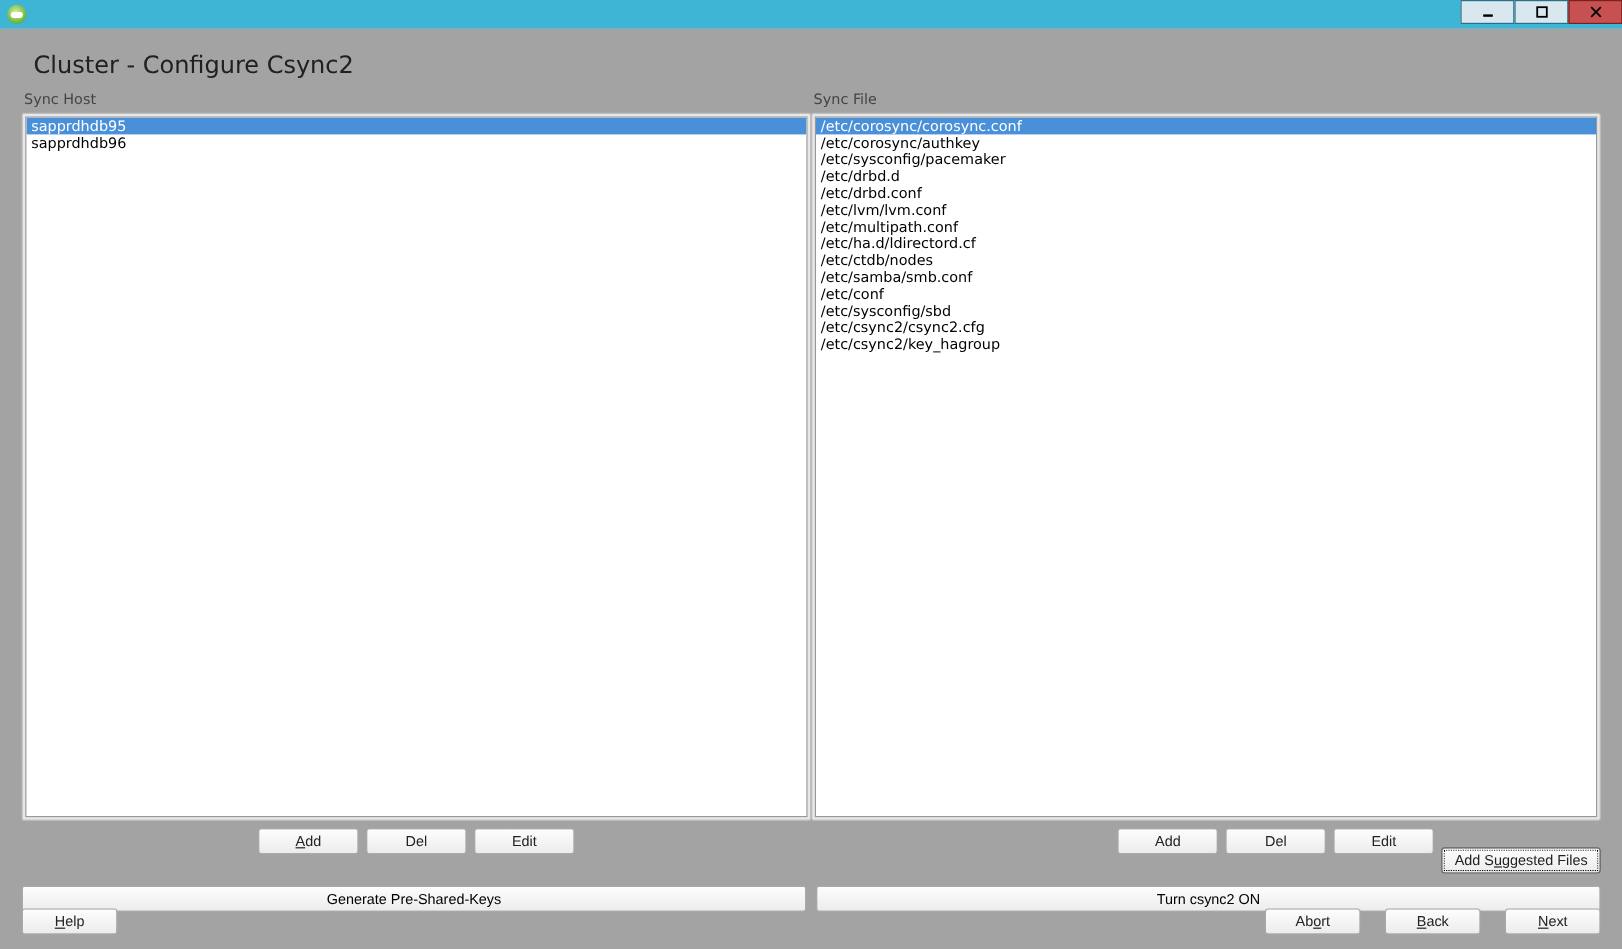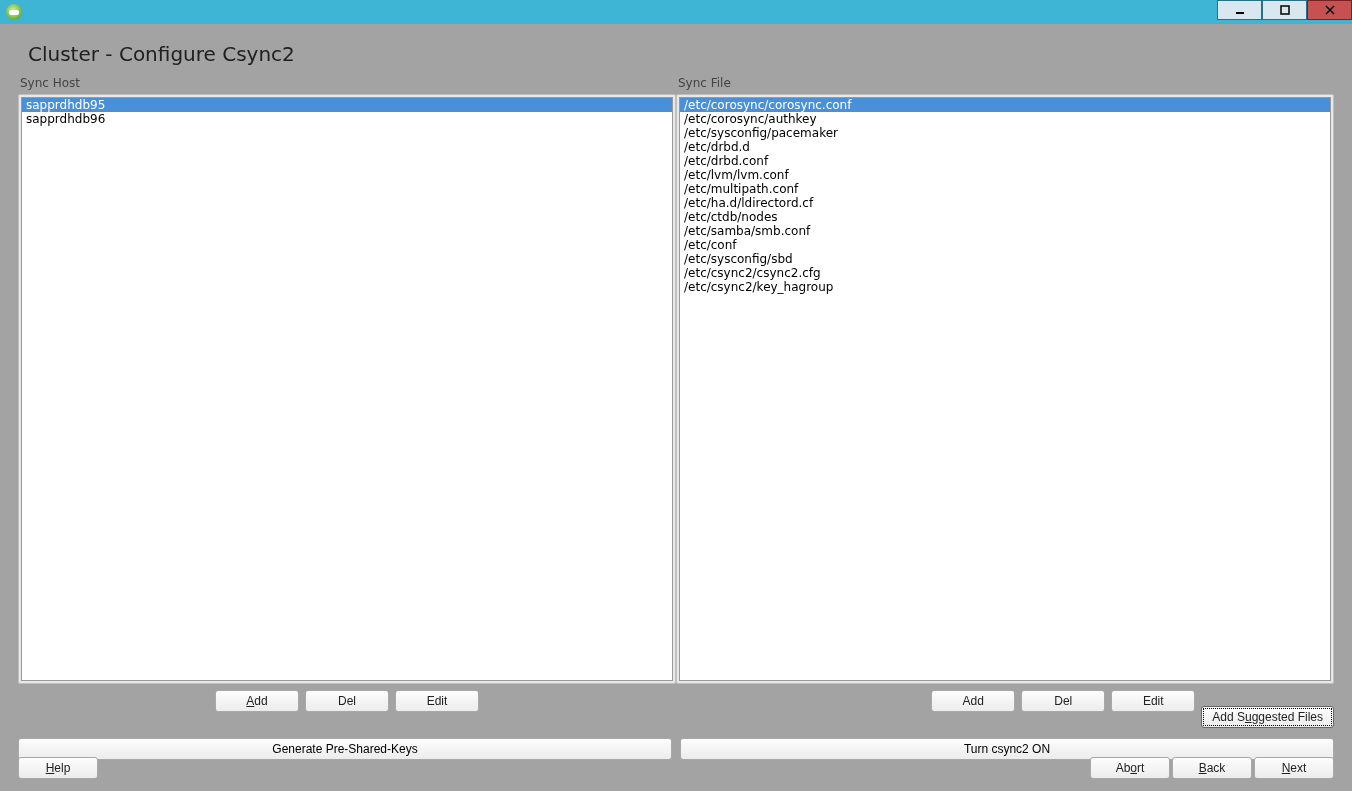--- a/index.html
+++ b/index.html
@@ -161,21 +161,21 @@
 
   .footer {
     position: absolute;
     left: 0; right: 0; bottom: 0;
     height: 44px;
     padding: 10px 18px 12px 18px;
     display: flex;
     align-items: center;
   }
   .footer .spacer { flex: 1; }
-  .footer .btn { min-width: 80px; margin-left: 2px; }
+  .footer .btn { min-width: 80px; margin-left: 20px; }
   .footer .btn.help { margin-left: 0; }
 </style>
 </head>
 <body>
 
 <div class="titlebar">
   <div class="titlebar-icon"></div>
   <div class="titlebar-text">YaST2@sapprdhdb95</div>
   <div class="win-btns">
     <div class="win-btn">

